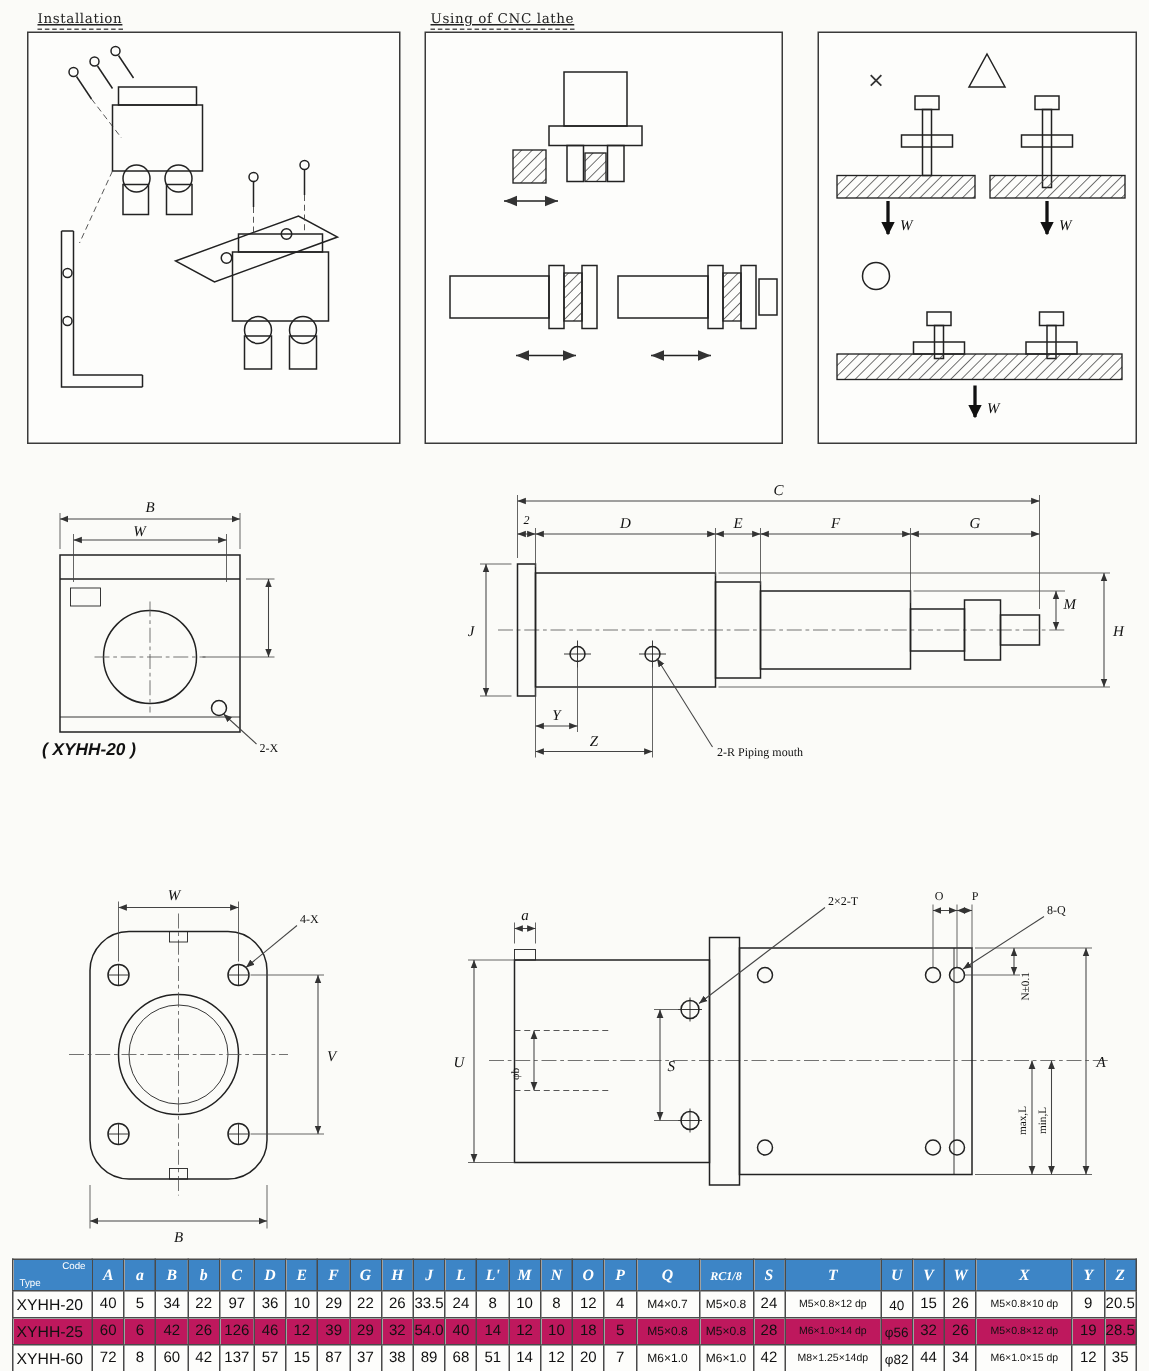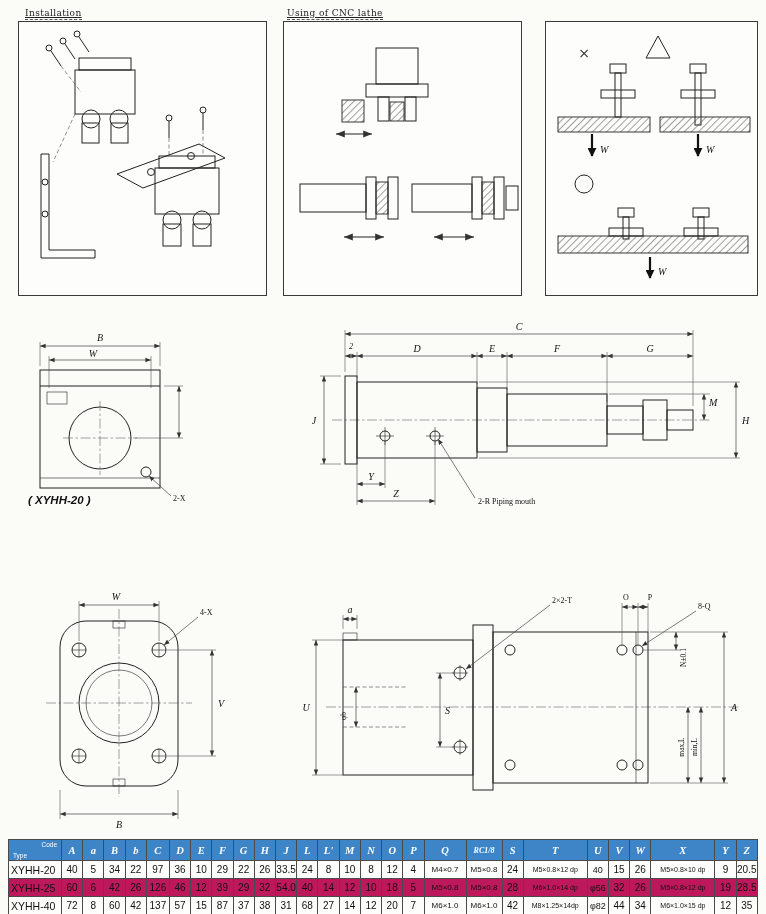--- a/index.html
+++ b/index.html
@@ -468,34 +468,34 @@
           <td class="c19">28</td>
           <td class="c20">M6×1.0×14 dp</td>
           <td class="c21">φ56</td>
           <td class="c22">32</td>
           <td class="c23">26</td>
           <td class="c24">M5×0.8×12 dp</td>
           <td class="c25">19</td>
           <td class="c26">28.5</td>
         </tr>
         <tr>
-          <td class="type-cell">XYHH-40</td>
+          <td class="type-cell">XYHH-60</td>
           <td class="c0">72</td>
           <td class="c1">8</td>
           <td class="c2">60</td>
           <td class="c3">42</td>
           <td class="c4">137</td>
           <td class="c5">57</td>
           <td class="c6">15</td>
           <td class="c7">87</td>
           <td class="c8">37</td>
           <td class="c9">38</td>
-          <td class="c10">31</td>
+          <td class="c10">89</td>
           <td class="c11">68</td>
-          <td class="c12">27</td>
+          <td class="c12">51</td>
           <td class="c13">14</td>
           <td class="c14">12</td>
           <td class="c15">20</td>
           <td class="c16">7</td>
           <td class="c17">M6×1.0</td>
           <td class="c18">M6×1.0</td>
           <td class="c19">42</td>
           <td class="c20">M8×1.25×14dp</td>
           <td class="c21">φ82</td>
           <td class="c22">44</td>

